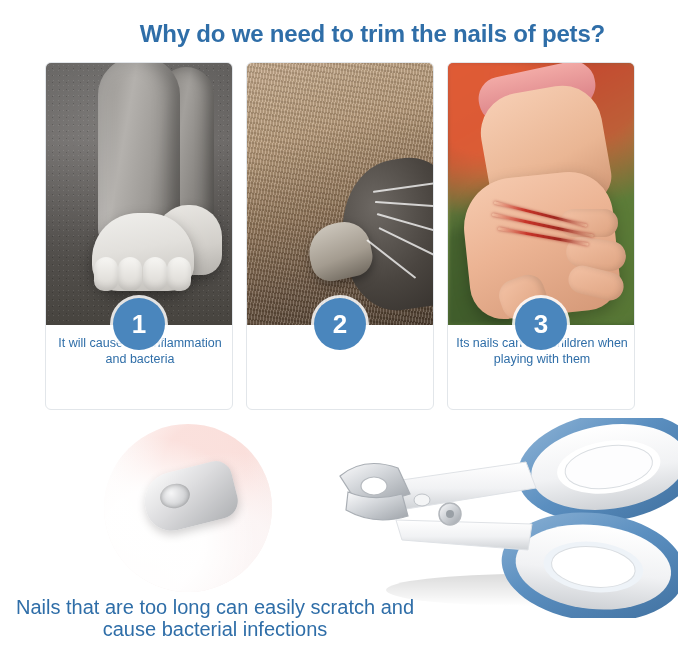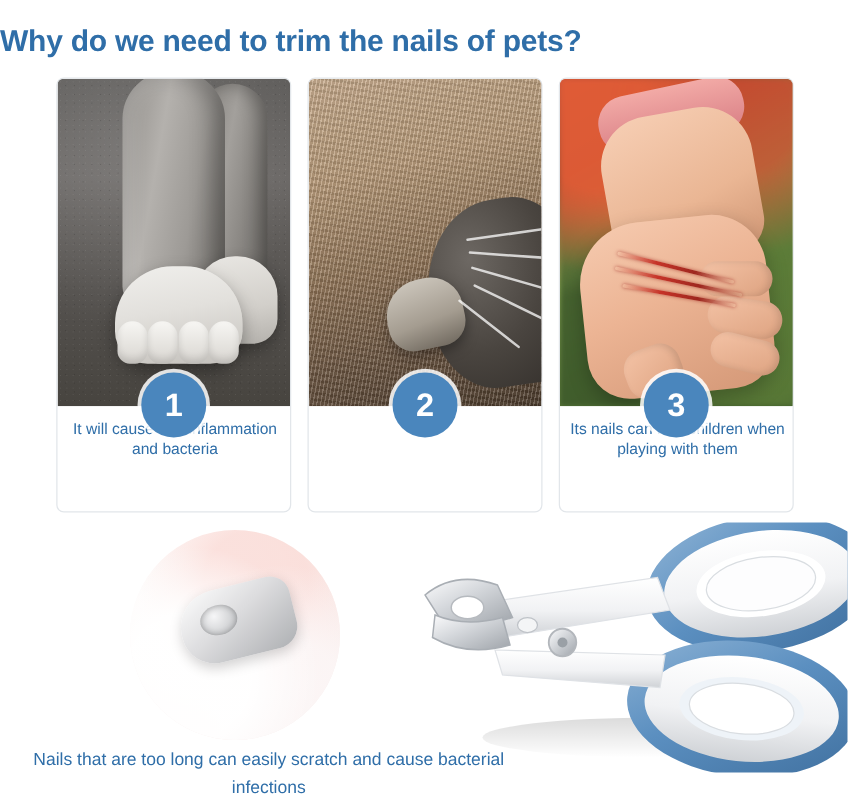--- a/index.html
+++ b/index.html
@@ -11,21 +11,21 @@
     font-family: "Liberation Sans", sans-serif;
     overflow: hidden;
     position: relative;
   }
 
   .headline {
     position: absolute;
     top: 4px;
     left: 0;
     width: 605px;
-    text-align: left;
+    text-align: right;
     font-size: 24px;
     font-weight: bold;
     color: #2f6ea8;
     letter-spacing: -0.2px;
   }
 
   .cards {
     position: absolute;
     top: 62px;
     left: 45px;
@@ -271,21 +271,21 @@
     box-shadow: inset 0 0 5px rgba(0,0,0,0.3);
     transform: rotate(-14deg);
   }
 
   .bottom-caption {
     position: absolute;
     left: 0;
     top: 596px;
     width: 430px;
     text-align: center;
-    font-size: 14px;
+    font-size: 20px;
     line-height: 22px;
     color: #2f6ea8;
   }
 
   
   .clipper {
     position: absolute;
     left: 330px;
     top: 418px;
     width: 348px;

